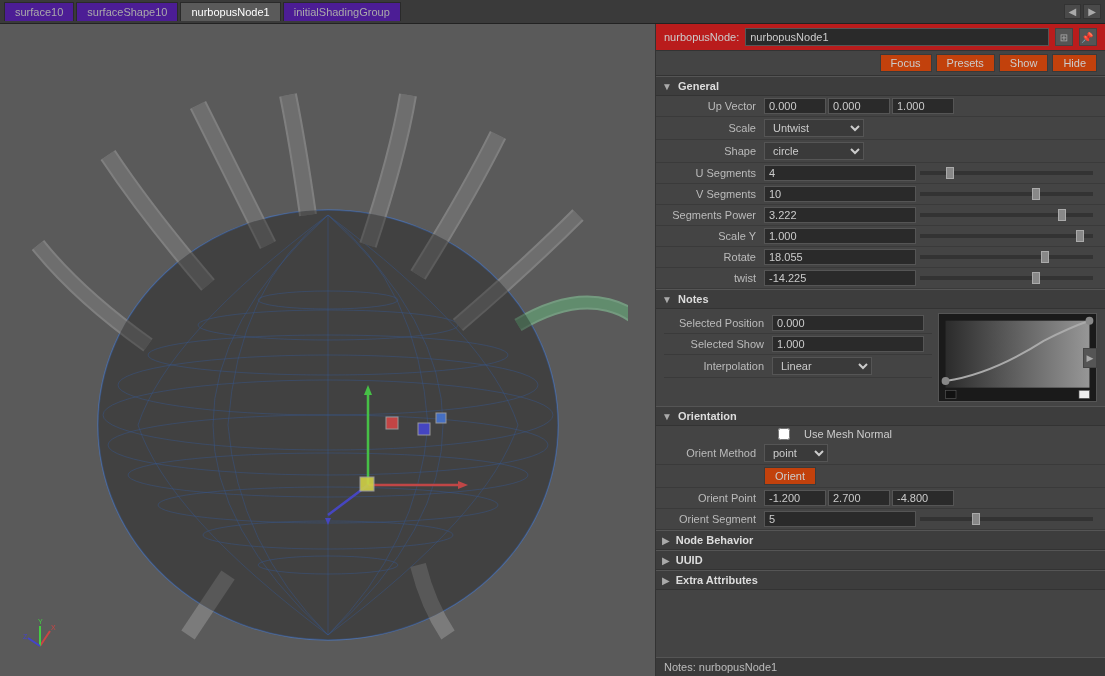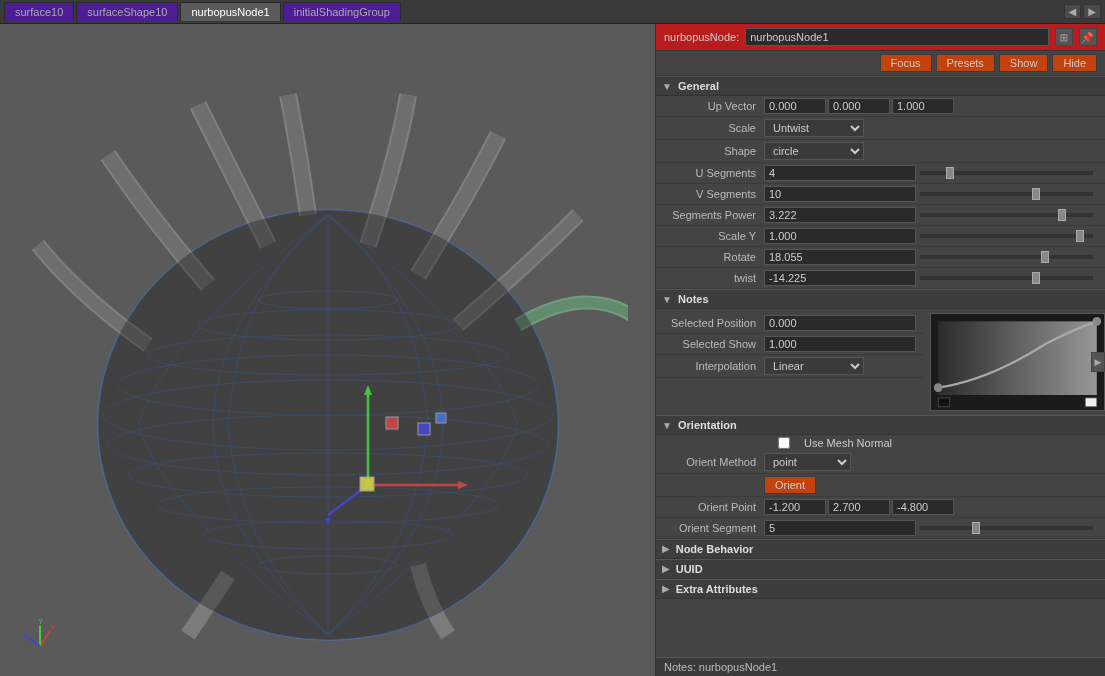--- a/index.html
+++ b/index.html
@@ -252,27 +252,27 @@
 
     
     .prop-select {
       background: #3a3a3a;
       border: 1px solid #555;
       color: #ccc;
       padding: 1px 4px;
       font-size: 11px;
       cursor: pointer;
     }
-    .prop-select-sm { width: 87px; }
+    .prop-select-sm { width: 64px; }
     .prop-select-md { width: 100px; }
 
     
     .ramp-area {
       display: flex;
-      padding: 4px 0;
+      padding: 4px 8px;
       gap: 6px;
     }
     .ramp-props {
       flex: 0 0 200px;
     }
     .ramp-widget {
       flex: 1;
       background: #2a2a2a;
       border: 1px solid #555;
       position: relative;

